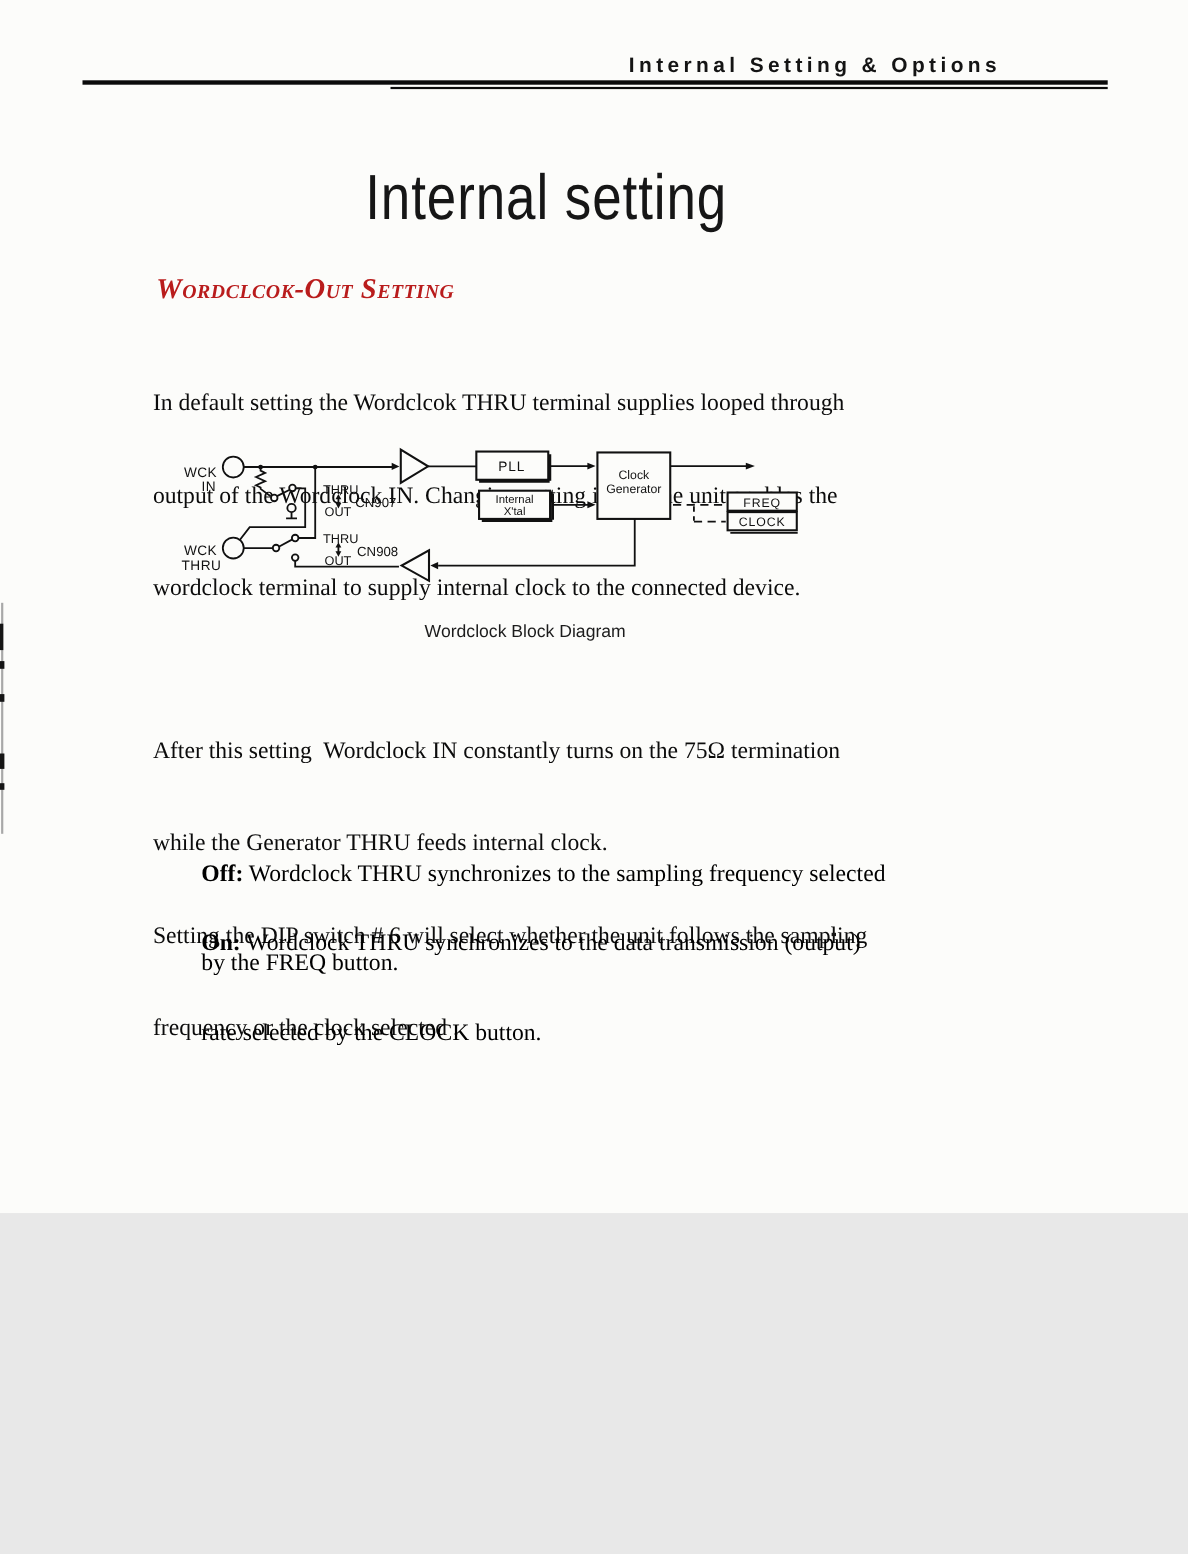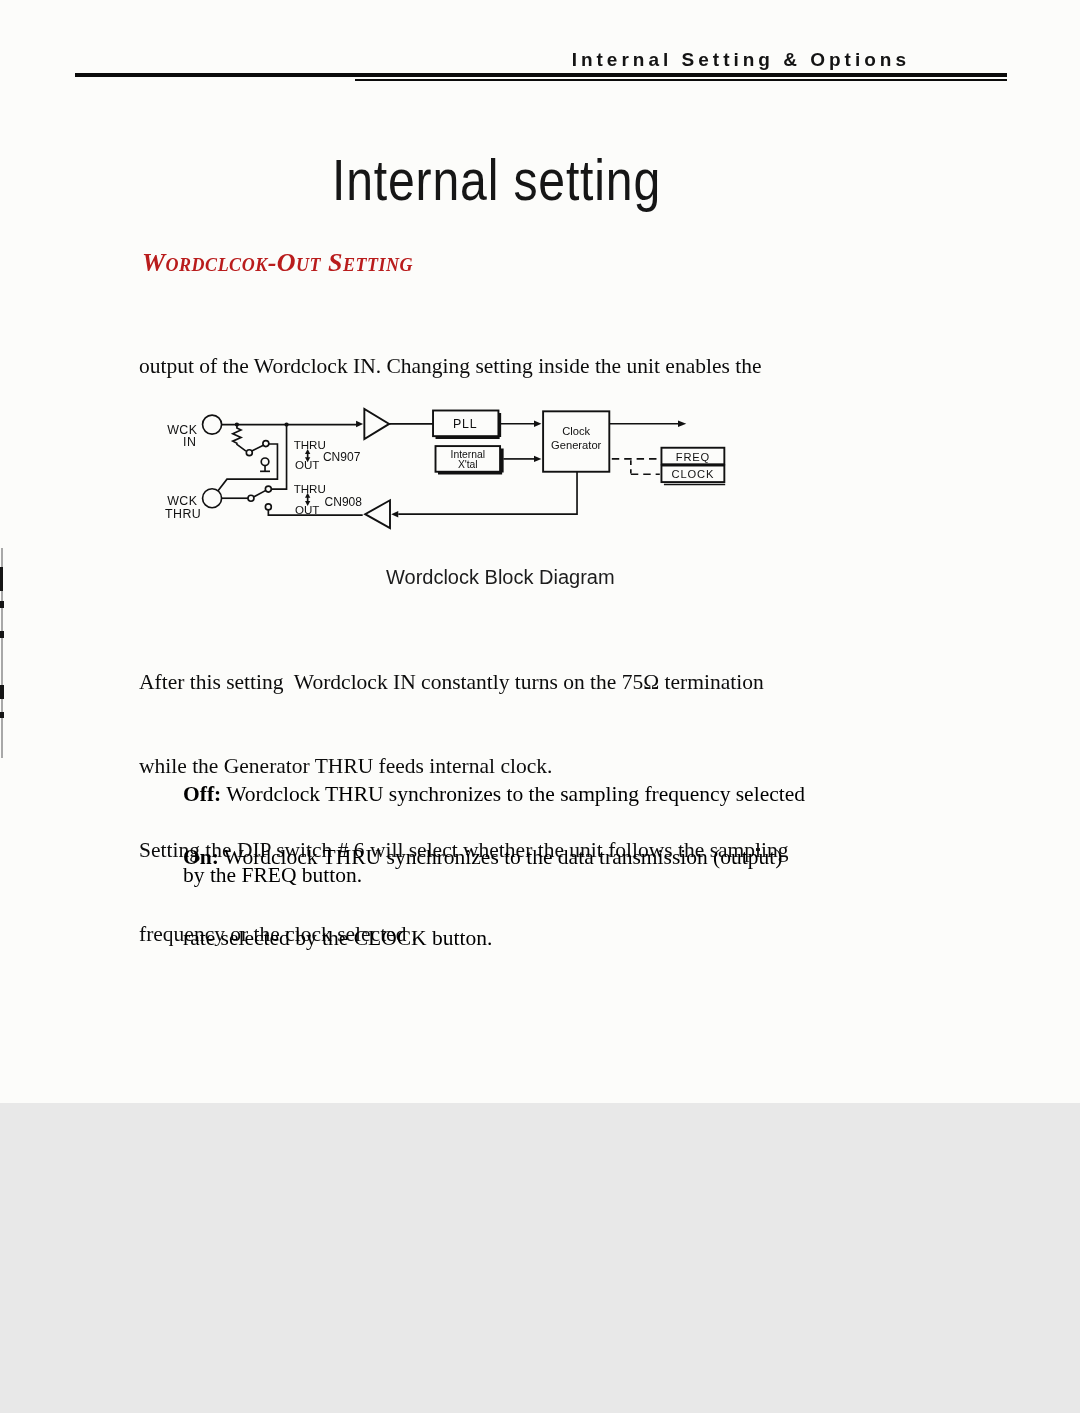--- a/index.html
+++ b/index.html
@@ -43,21 +43,21 @@
   .bodytext div{height:28px;}
   .p1{top:296px;left:139px;}
   .p2{top:612px;left:139px;}
   .offon{font-size:21.5px;line-height:27px;white-space:pre;color:#000000;}
   .off-block{top:727px;left:183px;}
   .on-block{top:790px;left:183px;}
 
   .diagram-caption{
     top:566px;left:386px;
     font-family:"Liberation Sans", sans-serif;
-    font-size:20px;color:#1c1c1c;white-space:pre;
+    font-size:16px;color:#1c1c1c;white-space:pre;
   }
 
   
   svg text{
     font-family:"Liberation Sans", sans-serif;
     fill:#111;
   }
   .ln{stroke:#111;stroke-width:2;fill:none;}
   .boxr{stroke:#111;stroke-width:2.3;fill:#fcfcfa;}
   .shadow{stroke:#111;stroke-width:3.2;fill:none;}
@@ -86,21 +86,23 @@
 <div class="page">
 
   <div class="abs header-title">Internal Setting &amp; Options</div>
   <div class="abs rule" style="left:75px;top:73px;width:932px;height:4px;"></div>
   <div class="abs rule" style="left:355px;top:79px;width:652px;height:1.5px;"></div>
 
   <div class="abs doc-title">Internal setting</div>
   <div class="abs section-heading">Wordclcok-Out Setting</div>
 
   <div class="abs bodytext p1">
+    <div>In default setting the Wordclcok THRU terminal supplies looped through</div>
     <div>output of the Wordclock IN. Changing setting inside the unit enables the</div>
+    <div>wordclock terminal to supply internal clock to the connected device.</div>
   </div>
 
   <svg class="abs" style="left:150px;top:388px;" width="720" height="165" viewBox="150 388 870 165">
 
     <g>
       <path class="ln" d="M236 415 H400"></path>
       <circle class="dot" cx="255" cy="415" r="2.6"></circle>
       <circle class="dot" cx="315" cy="415" r="2.6"></circle>
     </g>
 

